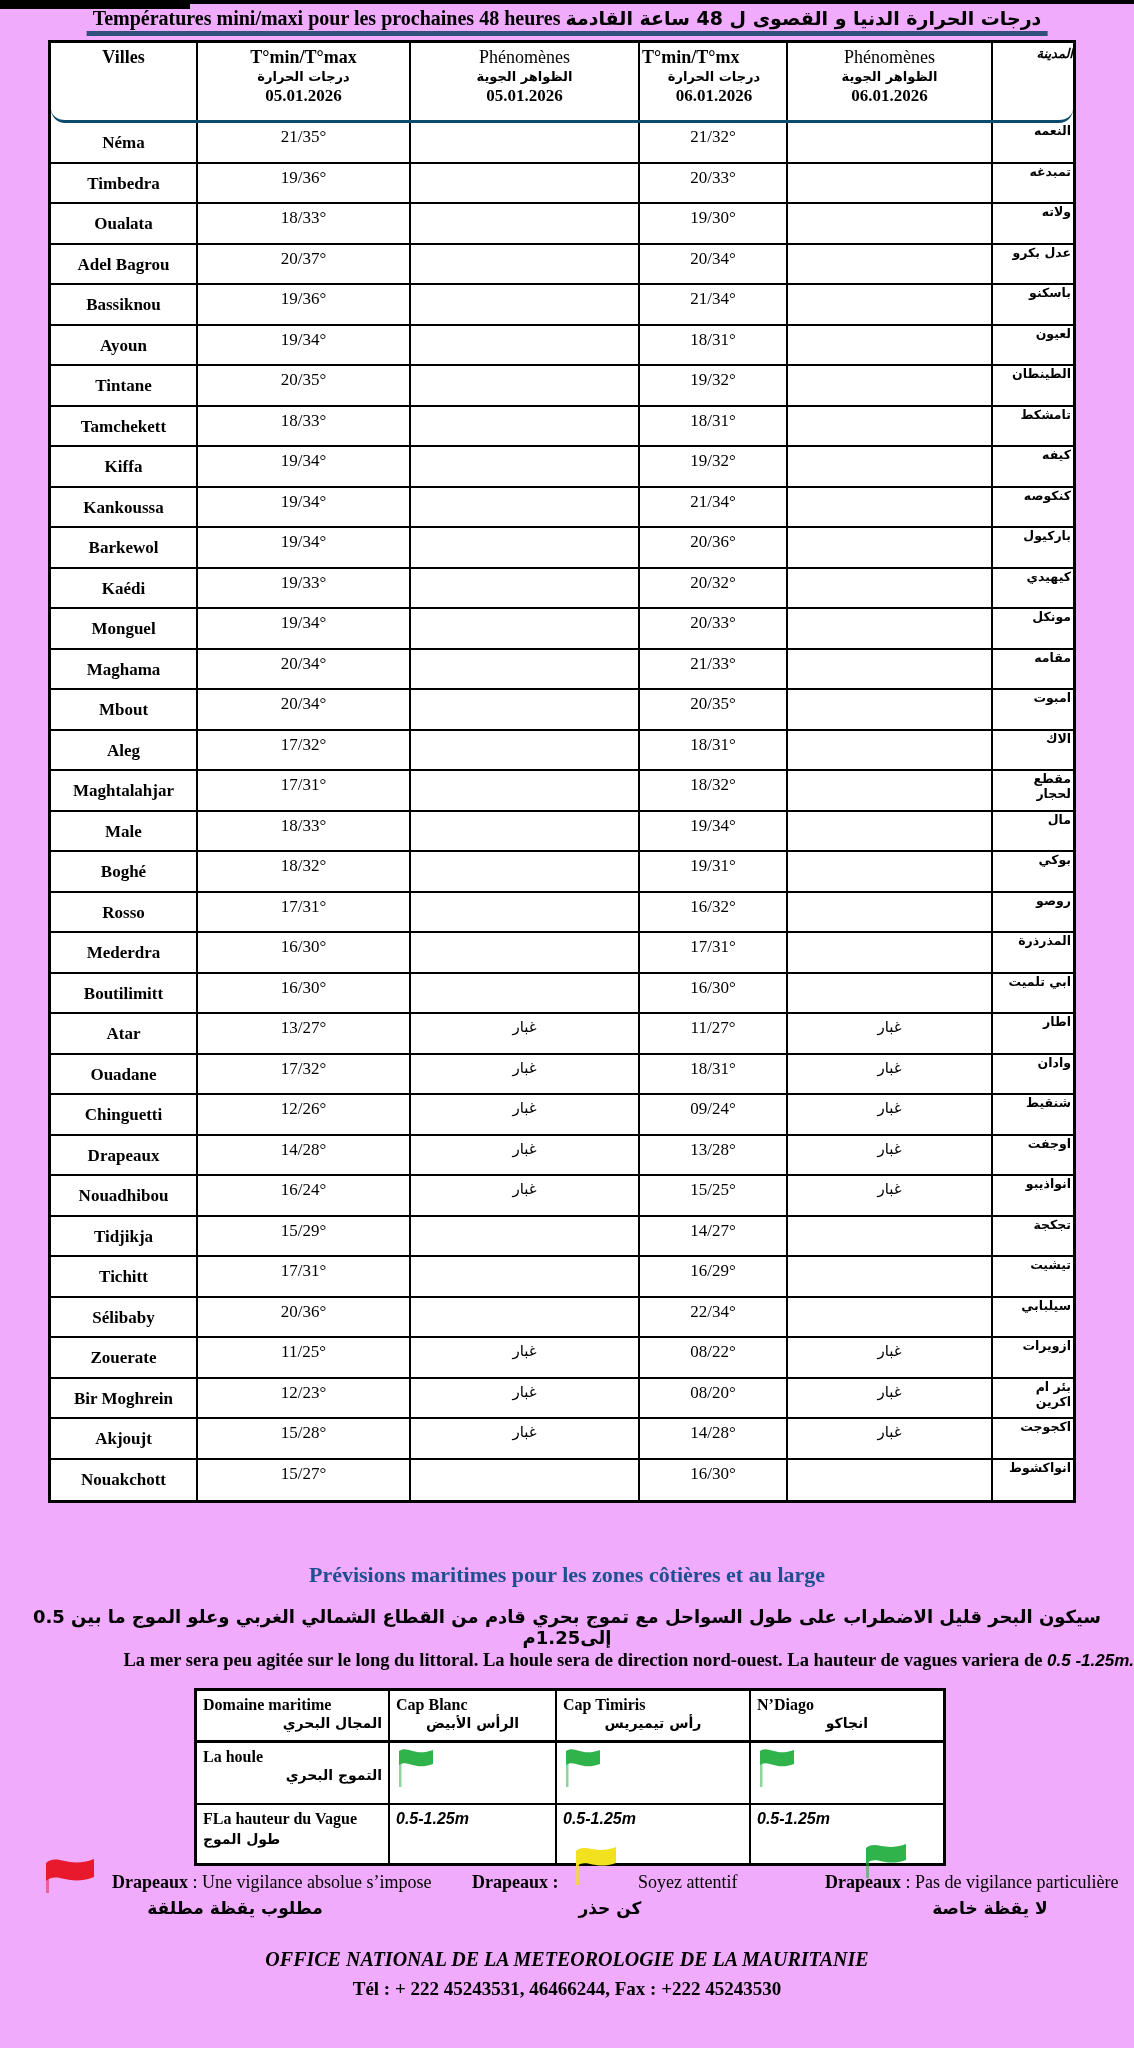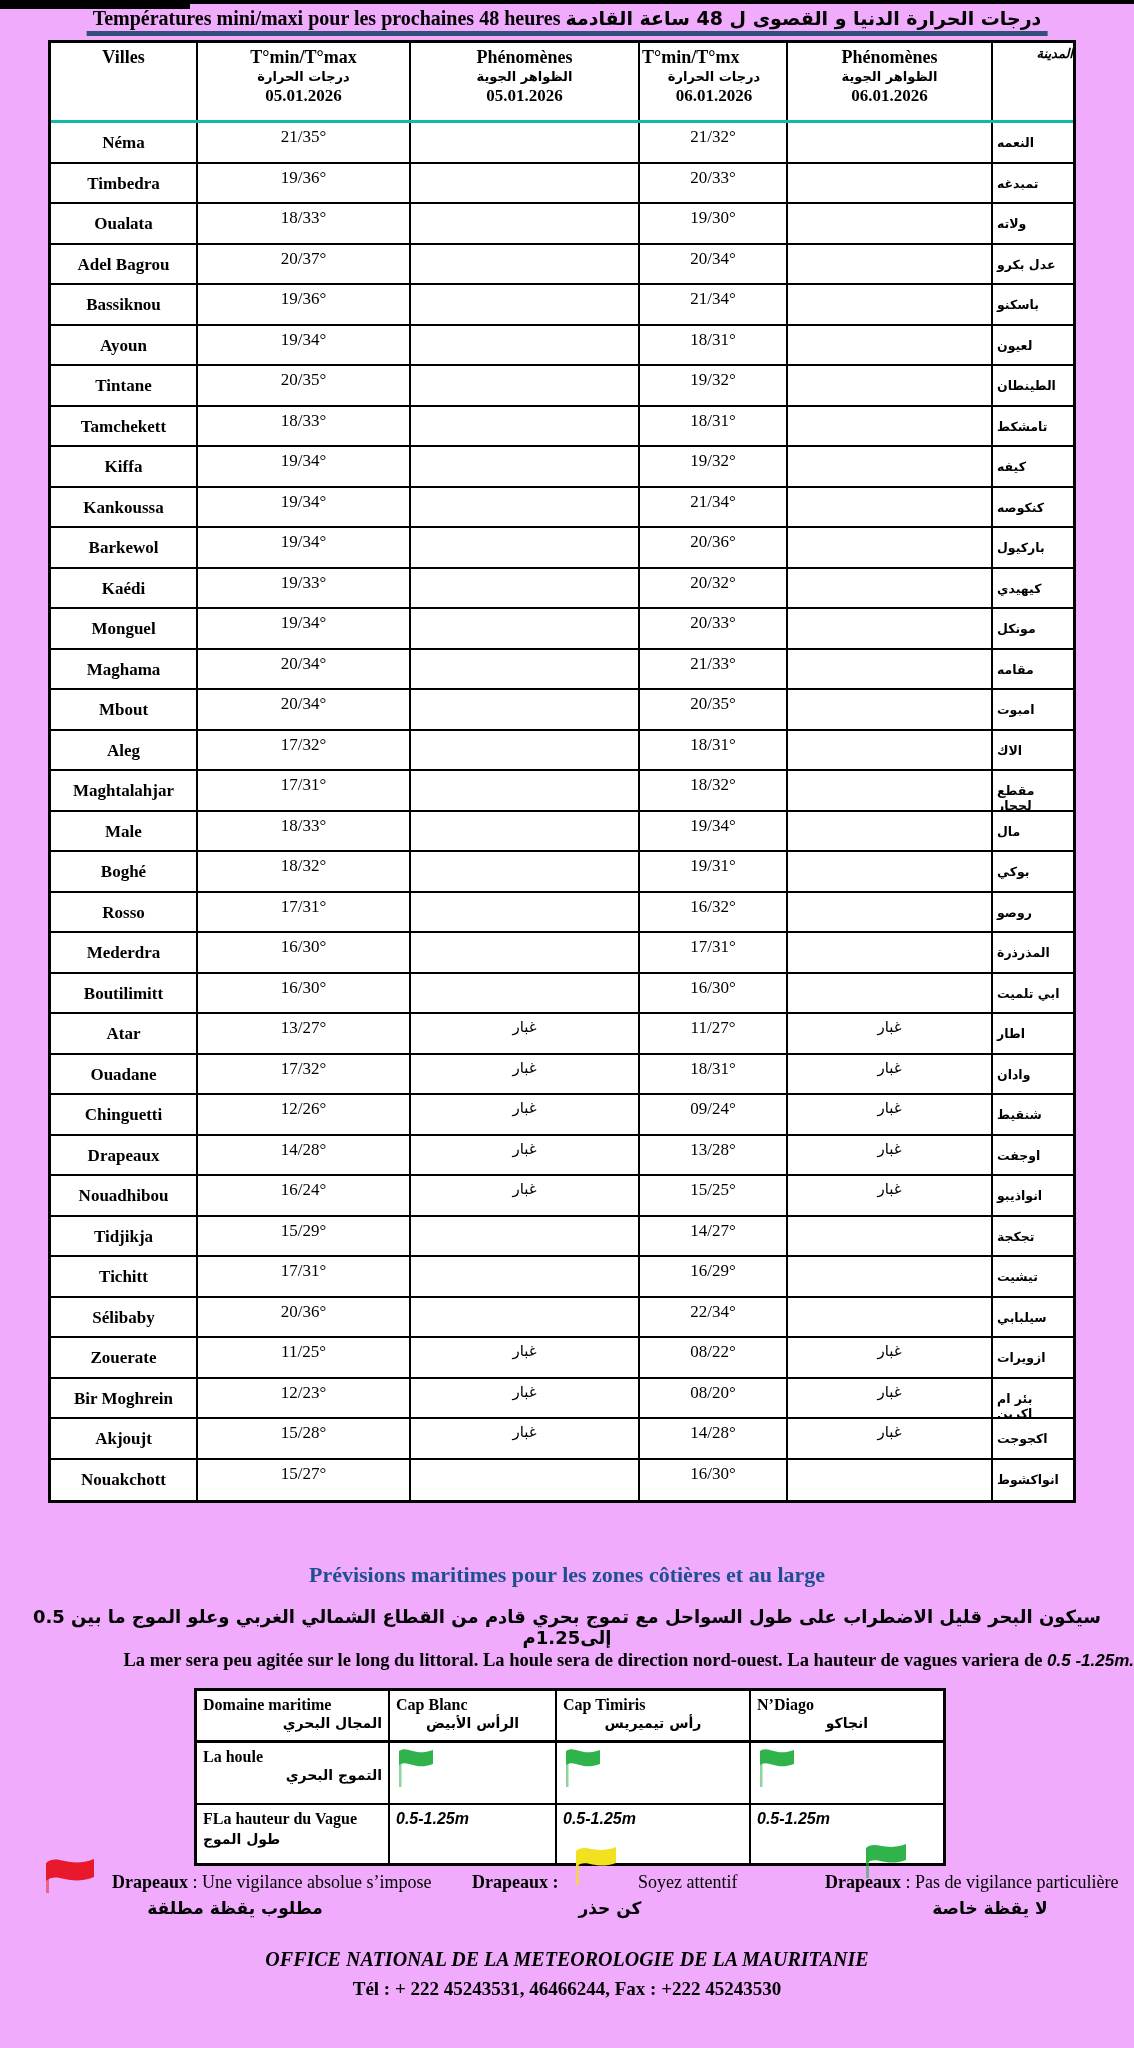--- a/index.html
+++ b/index.html
@@ -9,36 +9,36 @@
   .topline { position:absolute; top:0; left:0; width:1134px; height:4px; background:#000; }
   .topline-thick { position:absolute; top:0; left:0; width:190px; height:9px; background:#000; }
 
   .doc-title { position:absolute; top:7px; left:50%; transform:translateX(-50%); white-space:nowrap;
     font-weight:bold; font-size:20px; border-bottom:5px solid #33507a; padding:0 6px 1px 6px; }
   .doc-title .ar { font-size:19px; }
 
   
   .wtable { position:absolute; left:48px; top:40px; width:1028px; border:3px solid #000; background:#fff; }
   .thead, .trow { display:grid; grid-template-columns:147px 213px 229px 148px 205px 1fr; }
-  .thead { height:80px; border-bottom:3px solid #14b8a6; }
+  .thead { height:80px; border-bottom:3px solid #0c4a6e;border-radius:14px; }
   .trow { height:40.5px; border-bottom:2px solid #000; }
   .trow:last-child { border-bottom:none; }
   .cell { border-right:2px solid #000; overflow:hidden; padding:2px 4px; font-size:17px; }
   .cell:last-child { border-right:none; }
   .hcell { border-right:2px solid #000; text-align:center; padding-top:3px; font-size:18px; line-height:1.25; }
   .hcell:last-child { border-right:none;font-style:italic; }
   .hcell .hl1 { font-weight:bold; }
-  .hcell .hl1.reg { font-weight:bold; }
+  .hcell .hl1.reg { font-weight:normal; }
   .hcell .har { font-weight:bold; font-size:13px; }
   .hcell .hdate { font-weight:bold; font-size:17px; }
   .hcell.left { text-align:left; padding-left:2px; }
   .c-city { font-weight:bold; text-align:center; padding-top:10px; }
   .c-t { text-align:center; padding-top:4px; }
   .c-p { text-align:center; font-size:15px; padding-top:4px; }
-  .c-ar { text-align:left; font-weight:bold; font-size:12.5px; padding-top:12px; padding-right:2px; }
+  .c-ar { text-align:right; font-weight:bold; font-size:12.5px; padding-top:0; padding-right:2px; }
   .ar { font-family:"DejaVu Sans", sans-serif; direction:rtl; }
 
   .blue-head-ar { position:absolute; top:1528px; left:0; width:100%; text-align:center;
     color:#1d4f91; font-weight:bold; font-size:21px; }
   .blue-head-fr { position:absolute; top:1562px; left:0; width:100%; text-align:center;
     color:#1d4f91; font-weight:bold; font-size:22px; }
   .sea-ar { position:absolute; top:1606px; left:0; width:100%; text-align:center;
     font-weight:bold; font-size:18px; color:#000; }
   .sea-fr { position:absolute; top:1650px; left:0; width:100%; text-align:right;
     font-weight:bold; font-size:18.5px; color:#000; }

